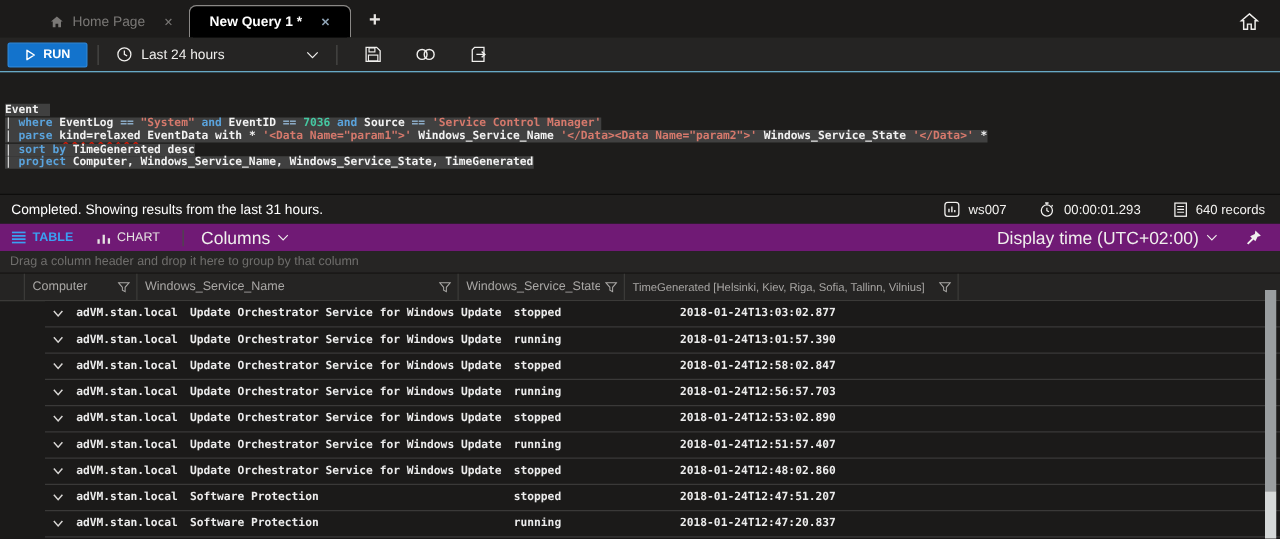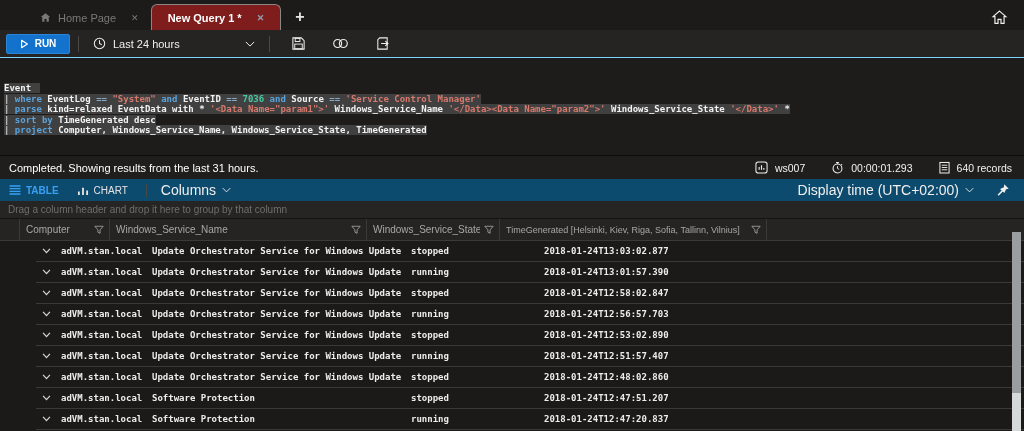--- a/index.html
+++ b/index.html
@@ -6,21 +6,21 @@
   html,body { width:1024px; height:431px; overflow:hidden; background:#1b1a19;
     font-family:"Liberation Sans", sans-serif; }
   .app { position:relative; width:1024px; height:431px; background:#1b1a19; }
 
   
   .tabbar { height:30px; background:#1c1b1a; display:flex; align-items:flex-end; }
   .tab { height:25px; display:flex; align-items:center; gap:7px; padding:0 12px;
     font-size:11px; color:#7a7876; cursor:default; }
   .tab .ticon { display:flex; }
   .tab.inactive { margin-left:28px; }
-  .tab.active { background:#7f1d1d; border:1px solid #8a8886; border-bottom:none;
+  .tab.active { background:#000000; border:1px solid #8a8886; border-bottom:none;
     border-radius:6px 6px 0 0; color:#ffffff; font-weight:bold; height:26px; padding:0 16px; }
   .tab .closex { font-size:9px; margin-left:8px; color:#7a7876; }
   .tab.active .closex { color:#8fa3b5; }
   .newtab { color:#e8e6e3; font-size:16px; font-weight:bold; padding:0 14px 4px 14px; }
   .tb-spacer { flex:1; }
   .home-big { padding:0 16px 4px 0; color:#f0efed; }
 
   
   .toolbar { height:28px; background:#252423; display:flex; align-items:center;
     border-bottom:1px solid #7dd3fc; }
@@ -51,21 +51,21 @@
     text-underline-offset:2px; }
 
   
   .res-head { height:23px; background:#1f1e1d; display:flex; align-items:center;
     padding:0 12px 0 9px; color:#ffffff; font-size:11px; }
   .res-head .spacer { flex:1; }
   .stat { display:flex; align-items:center; gap:7px; margin-left:26px; color:#f2f1ef;
     font-size:10.5px; }
 
   
-  .view-bar { height:22px; background:#0c4a6e; display:flex; align-items:center;
+  .view-bar { height:22px; background:#701a75; display:flex; align-items:center;
     padding:0 14px 0 9px; font-size:10px; }
   .vb-btn { display:flex; align-items:center; gap:5px; margin-right:18px; color:#e6e4e2; }
   .vb-btn.active { color:#3aa0f3; font-weight:bold; }
   .vb-sep { width:1px; height:13px; background:#4a4948; margin:0 14px 0 0; }
   .vb-dd { display:flex; align-items:center; gap:6px; color:#f0efed; font-size:14px; }
   .view-bar .spacer { flex:1; }
   .pin { margin-left:22px; display:flex; color:#f0efed; }
 
   
   .groupbar { height:18px; background:#262524; color:#6f6e6c; font-size:10px;

